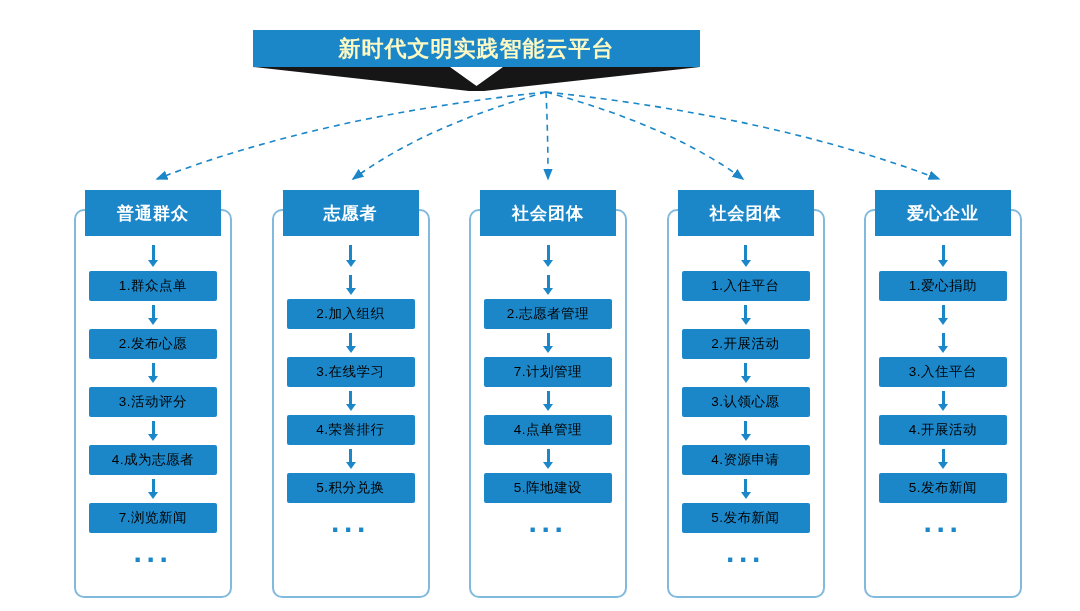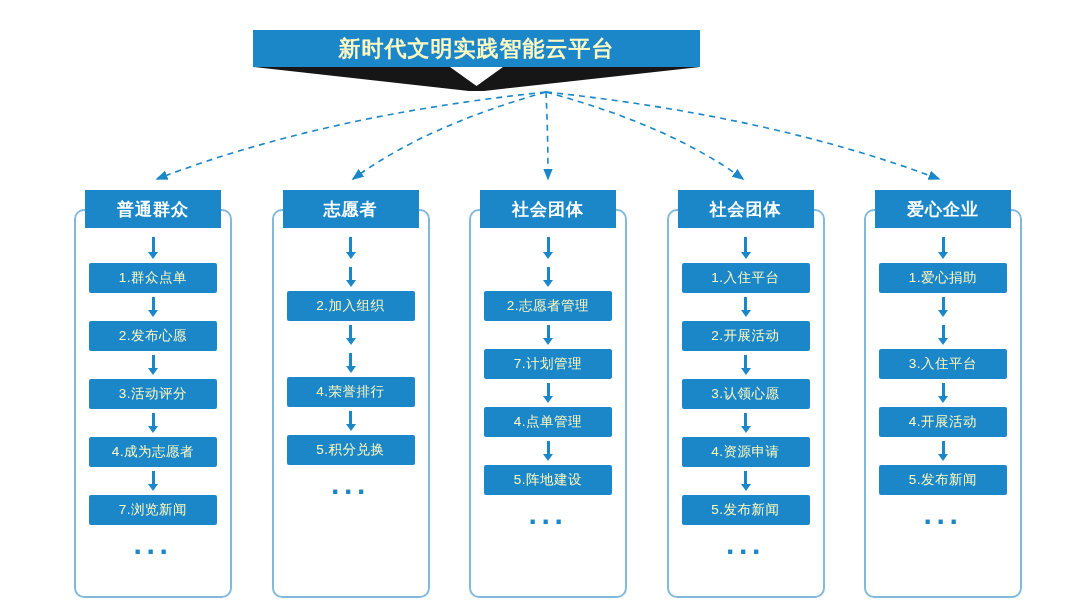--- a/index.html
+++ b/index.html
@@ -22,26 +22,26 @@
     position:absolute; left:72px; top:190px; width:952px; height:410px;
     display:flex; justify-content:space-between;
   }
   .column { position:relative; width:162px; display:flex; flex-direction:column; align-items:center; }
   .column-frame {
     position:absolute; top:19px; left:2px; right:2px; bottom:2px;
     border:2px solid #82bade; border-radius:10px; background:#ffffff;
   }
   .column-header {
     position:relative; z-index:1; background:#1b87c9; color:#ffffff;
-    font-weight:bold; font-size:17px; width:136px; height:38px;
+    font-weight:bold; font-size:17px; width:136px; height:46px;
     display:flex; align-items:center; justify-content:center; letter-spacing:1px;
   }
   .flow { position:relative; z-index:1; display:flex; flex-direction:column; align-items:center; width:100%; }
   .step {
-    background:#1b87c9; color:#fef9c3; font-size:13.5px; width:128px; height:30px;
+    background:#1b87c9; color:#000000; font-size:13.5px; width:128px; height:30px;
     display:flex; align-items:center; justify-content:center; border-radius:2px;
     letter-spacing:0.5px; white-space:nowrap;
   }
   .arrow-down { width:3px; height:13px; background:#1b87c9; margin:4px auto 11px; position:relative; }
   .arrow-down.first { margin-top:9px; height:15px; }
   .arrow-down::after {
     content:""; position:absolute; top:100%; left:50%; transform:translateX(-50%);
     width:0; height:0; border:5px solid transparent; border-top:7px solid #1b87c9;
   }
   .dots {
@@ -99,20 +99,21 @@
     </div>
 
     <div class="column">
       <div class="column-frame"></div>
       <div class="column-header">志愿者</div>
       <div class="flow">
         <div class="arrow-down first"></div>
         <div class="arrow-down"></div>
         <div class="step">2.加入组织</div>
         <div class="arrow-down"></div>
+        <div class="step">3.在线学习</div>
         <div class="arrow-down"></div>
         <div class="step">4.荣誉排行</div>
         <div class="arrow-down"></div>
         <div class="step">5.积分兑换</div>
         <div class="dots">···</div>
       </div>
     </div>
 
     <div class="column">
       <div class="column-frame"></div>

